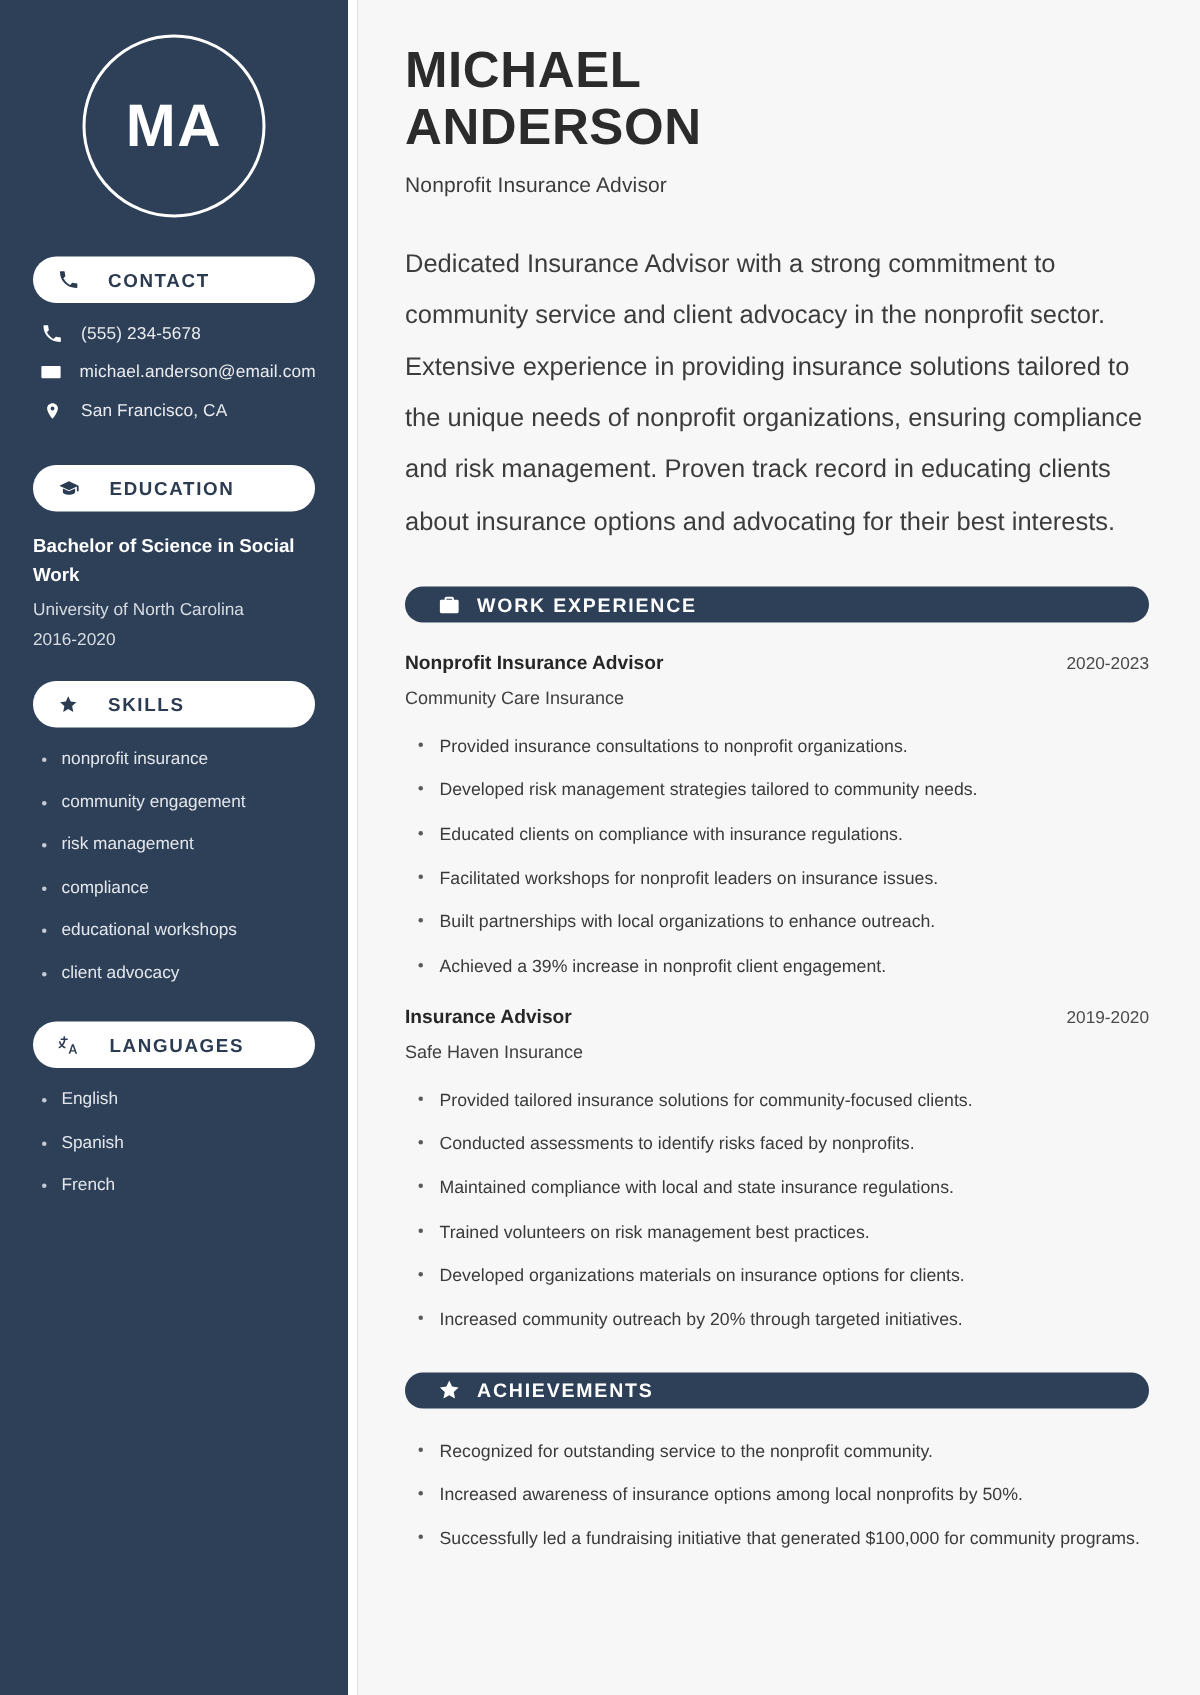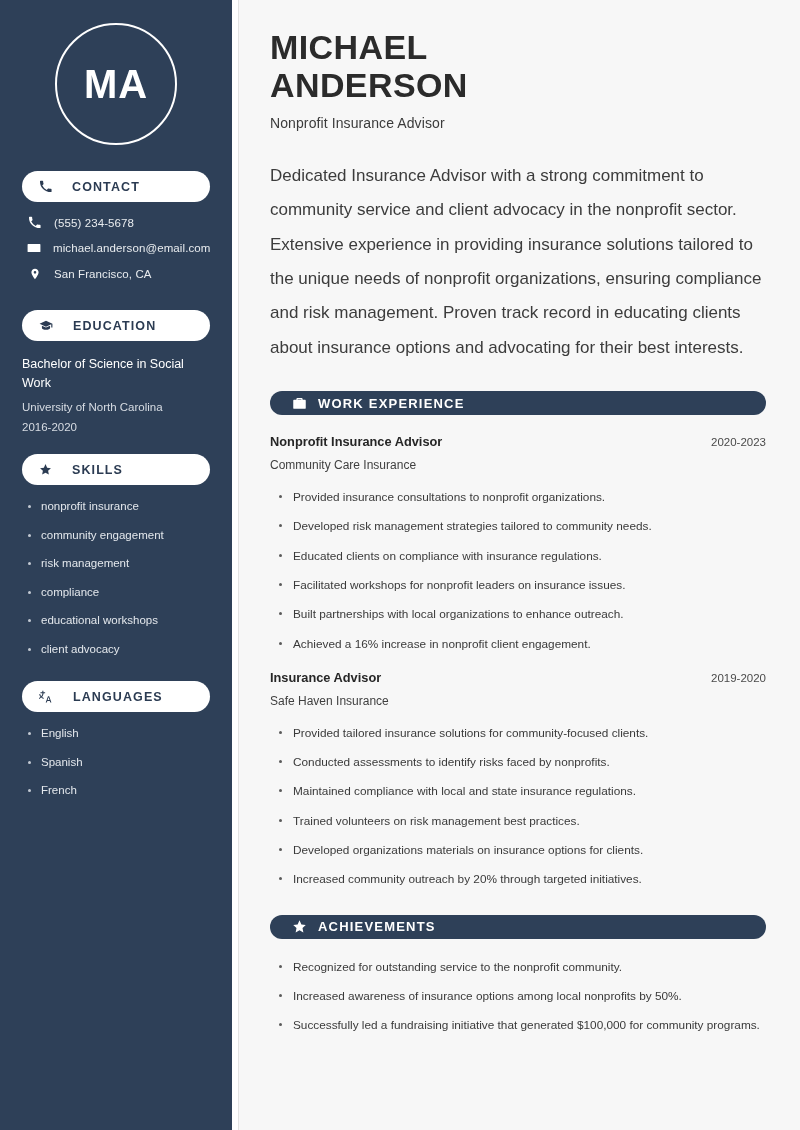--- a/index.html
+++ b/index.html
@@ -81,21 +81,21 @@
     align-items: center;
     gap: 12px;
     margin-bottom: 12px;
     padding-left: 5px;
   }
   .contact-icon { width: 15px; display: flex; justify-content: center; }
   .contact-text { font-size: 11.5px; color: #e9ecef; letter-spacing: .1px; }
 
   .edu-degree {
     font-size: 12.5px;
-    font-weight: 400;
+    font-weight: 700;
     line-height: 1.55;
     color: #ffffff;
     margin-bottom: 3px;
   }
   .edu-school, .edu-years {
     font-size: 11.5px;
     color: #d7dce3;
     line-height: 1.75;
   }
 
@@ -343,21 +343,21 @@
         <span class="job-role">Nonprofit Insurance Advisor</span>
         <span class="job-dates">2020-2023</span>
       </div>
       <div class="job-company">Community Care Insurance</div>
       <ul class="bullets">
         <li>Provided insurance consultations to nonprofit organizations.</li>
         <li>Developed risk management strategies tailored to community needs.</li>
         <li>Educated clients on compliance with insurance regulations.</li>
         <li>Facilitated workshops for nonprofit leaders on insurance issues.</li>
         <li>Built partnerships with local organizations to enhance outreach.</li>
-        <li>Achieved a 16% increase in nonprofit client engagement.</li>
+        <li>Achieved a 39% increase in nonprofit client engagement.</li>
       </ul>
     </div>
 
     <div class="job-block">
       <div class="job-head">
         <span class="job-role">Insurance Advisor</span>
         <span class="job-dates">2019-2020</span>
       </div>
       <div class="job-company">Safe Haven Insurance</div>
       <ul class="bullets">

